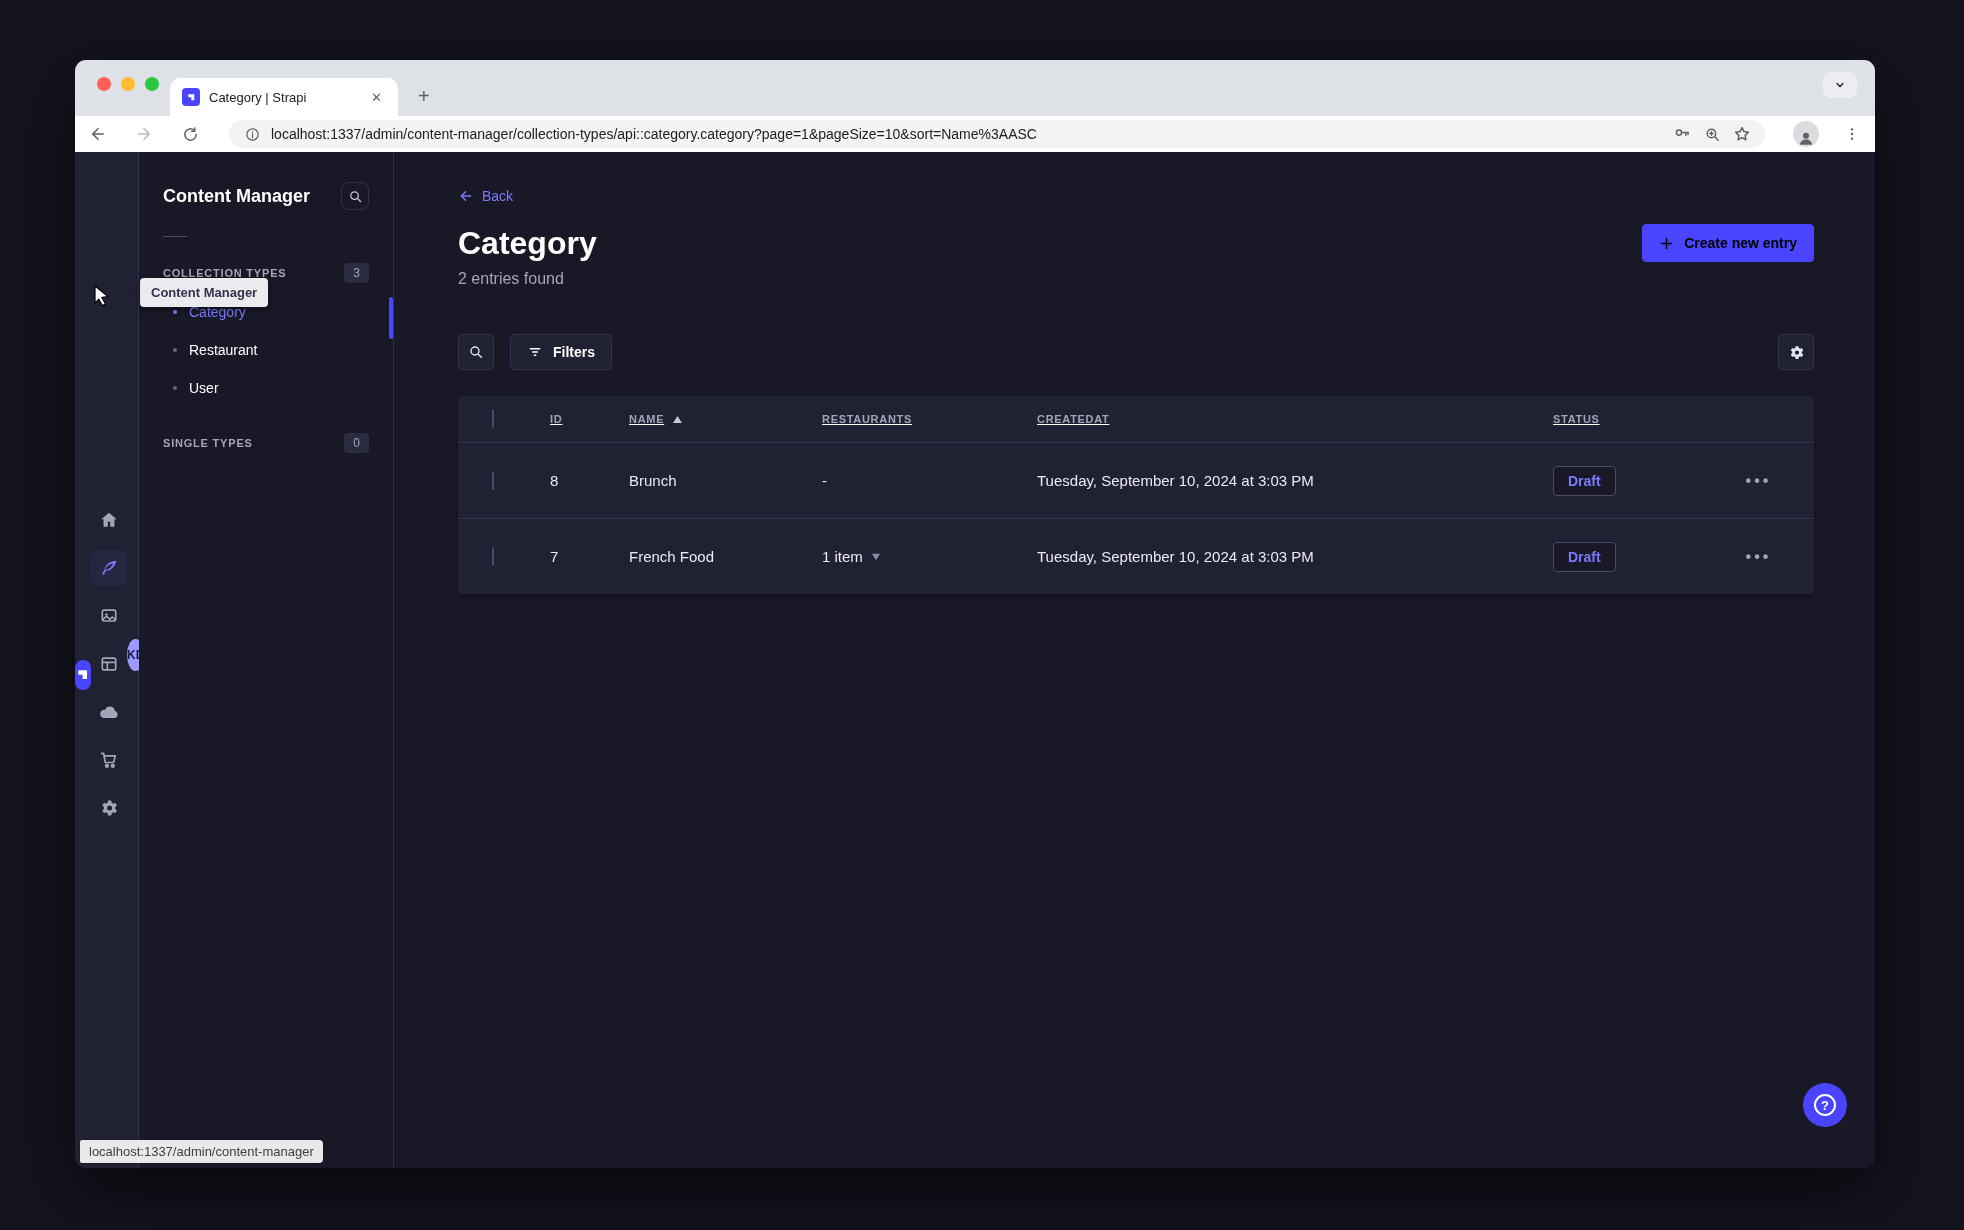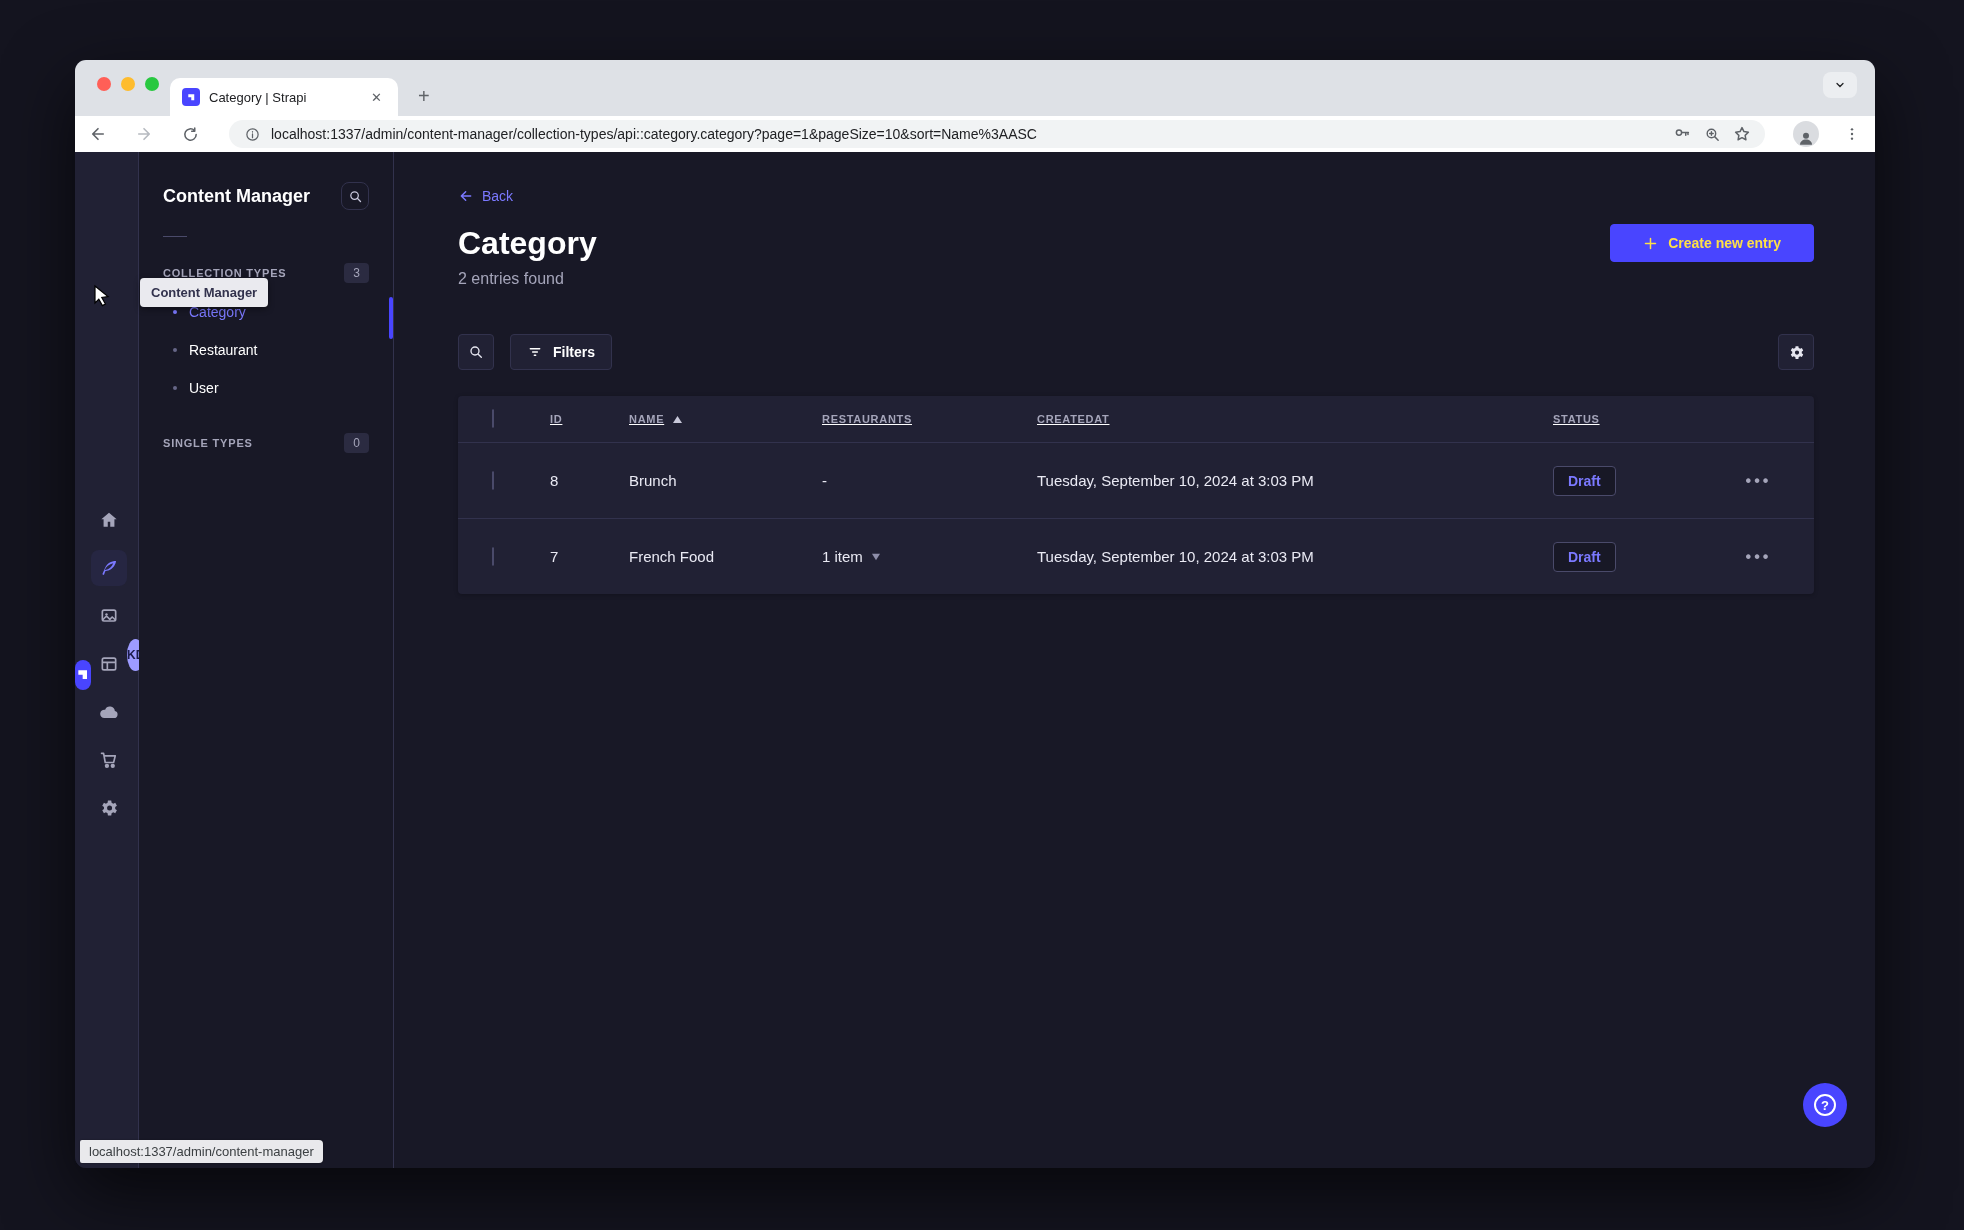--- a/index.html
+++ b/index.html
@@ -62,21 +62,21 @@
   .nav-link.active { color:#7b79ff; }
   .nav-link.active .bullet { background:#7b79ff; }
   .scroll-thumb { position:absolute; right:0px; top:145px; width:4px; height:42px; background:#4945ff; border-radius:2px; }
 
   .main { flex:1; padding:36px 61px 0 64px; position:relative; }
   .back-link { display:inline-flex; align-items:center; gap:8px; color:#7b79ff; font-size:14px; }
   .title-row { display:flex; align-items:center; justify-content:space-between; margin-top:16px; }
   .page-title { font-size:32px; font-weight:bold; color:#ffffff; }
   .subtitle { margin-top:8px; font-size:16px; color:#a5a5ba; }
   .btn-primary { display:inline-flex; align-items:center; gap:10px; background:#4945ff; border:1px solid #4945ff;
-    color:#fde047; font-size:14px; font-weight:bold; padding:10px 32px; border-radius:4px; }
+    color:#000000; font-size:14px; font-weight:bold; padding:10px 16px; border-radius:4px; }
   .filter-row { margin-top:46px; display:flex; align-items:center; justify-content:space-between; }
   .filter-left { display:flex; align-items:center; gap:16px; }
   .icon-btn { width:36px; height:36px; border:1px solid #32324d; border-radius:4px; background:#212134;
     display:flex; align-items:center; justify-content:center; color:#e6e6f0; }
   .btn-outline { display:inline-flex; align-items:center; gap:10px; height:36px; padding:0 16px;
     border:1px solid #32324d; border-radius:4px; background:#212134; color:#ffffff; font-size:14px; font-weight:bold; }
 
   .table-card { margin-top:26px; background:#212134; border-radius:4px; box-shadow:0 1px 4px rgba(0,0,0,.25); }
   .trow { display:flex; align-items:center; }
   .trow + .trow { border-top:1px solid #32324d; }

